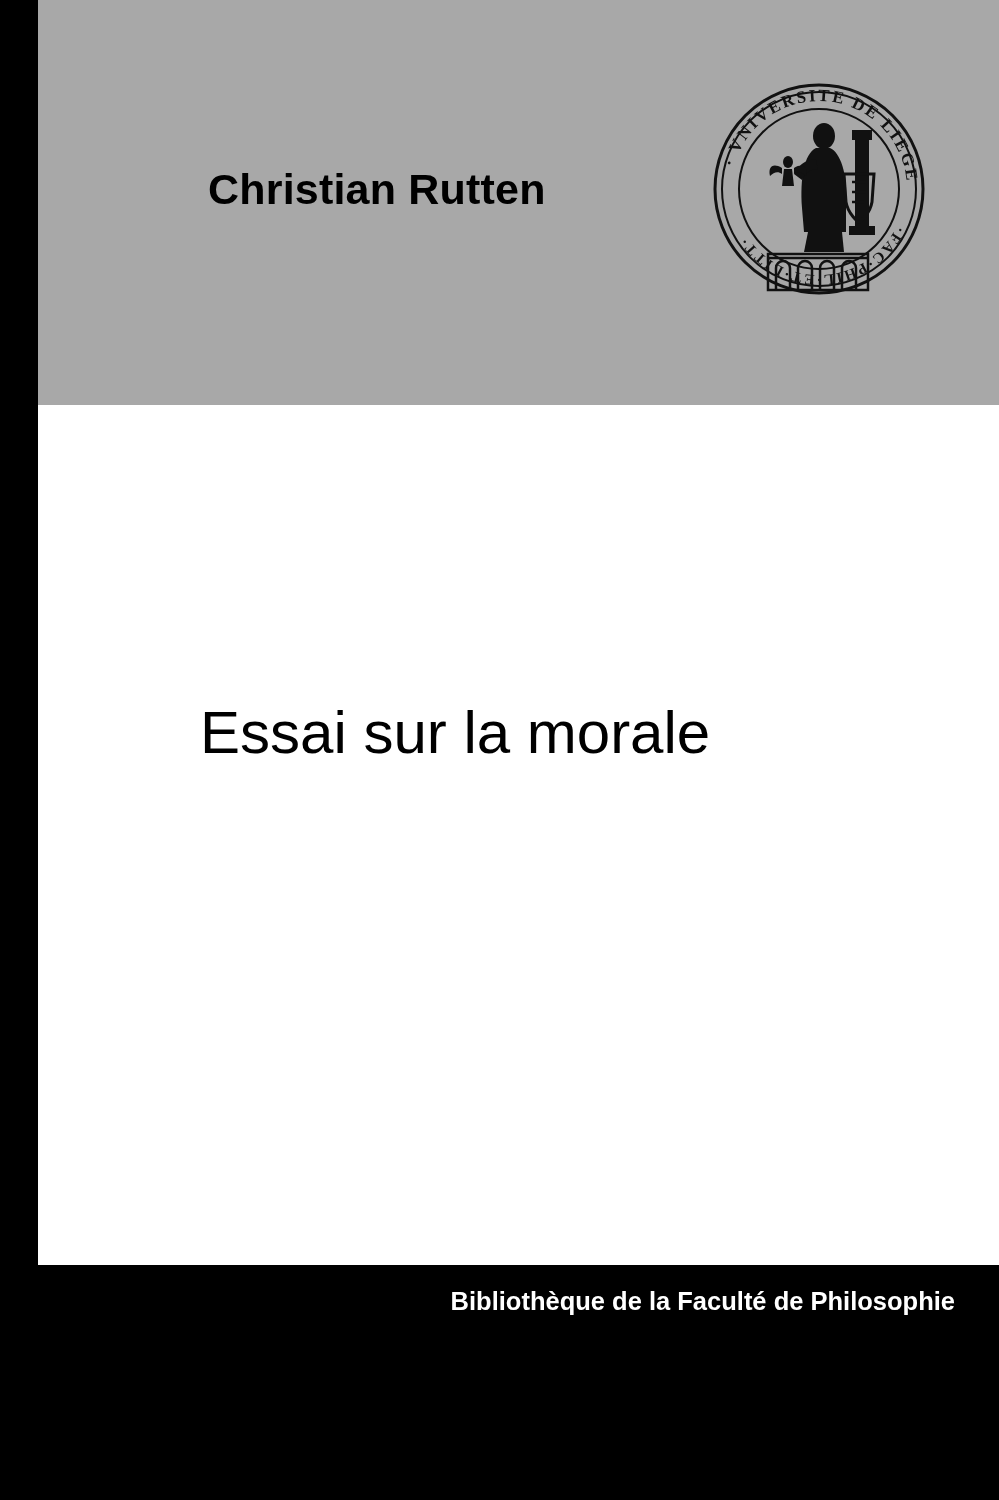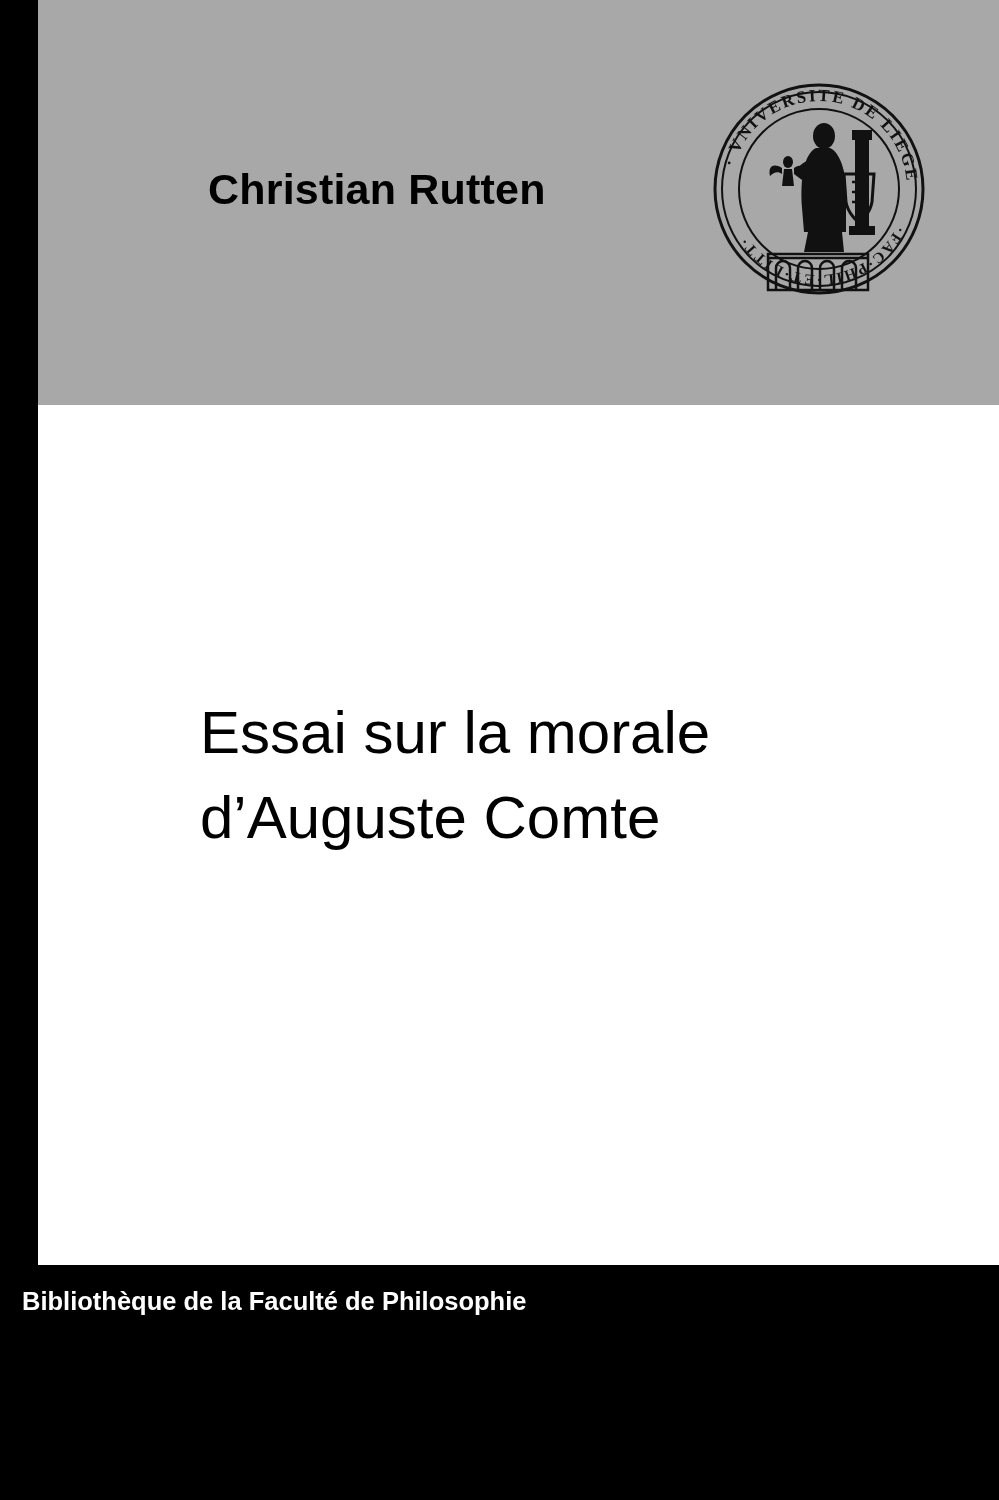--- a/index.html
+++ b/index.html
@@ -81,24 +81,24 @@
     line-height: 1.42;
     font-weight: normal;
     color: #000000;
   }
   .title .line {
     display: block;
     white-space: nowrap;
   }
   .series {
     position: absolute;
-    left: 22px;
+    left: 32px;
     top: 1282px;
     width: 923px;
-    text-align: left;
+    text-align: right;
     color: #ffffff;
     font-size: 25.5px;
     font-weight: bold;
     line-height: 1.55;
   }
   .series .line {
     display: block;
     white-space: nowrap;
   }
 </style>
@@ -158,20 +158,19 @@
           <path d="M108 208 L 108 186 a 7 7 0 0 1 14 0 L 122 208"></path>
           <path d="M130 208 L 130 186 a 7 7 0 0 1 14 0 L 144 208"></path>
           <path d="M56 176 L 156 176"></path>
         </g>
       </g>
     </svg>
   </div>
 
   <div class="title">
     <span class="line">Essai sur la morale</span>
-    <span class="line">d’Auguste Comte</span>
   </div>
 
   <div class="series">
     <span class="line">Bibliothèque de la Faculté de Philosophie</span>
   </div>
 
 </div>
 
 </body></html>

